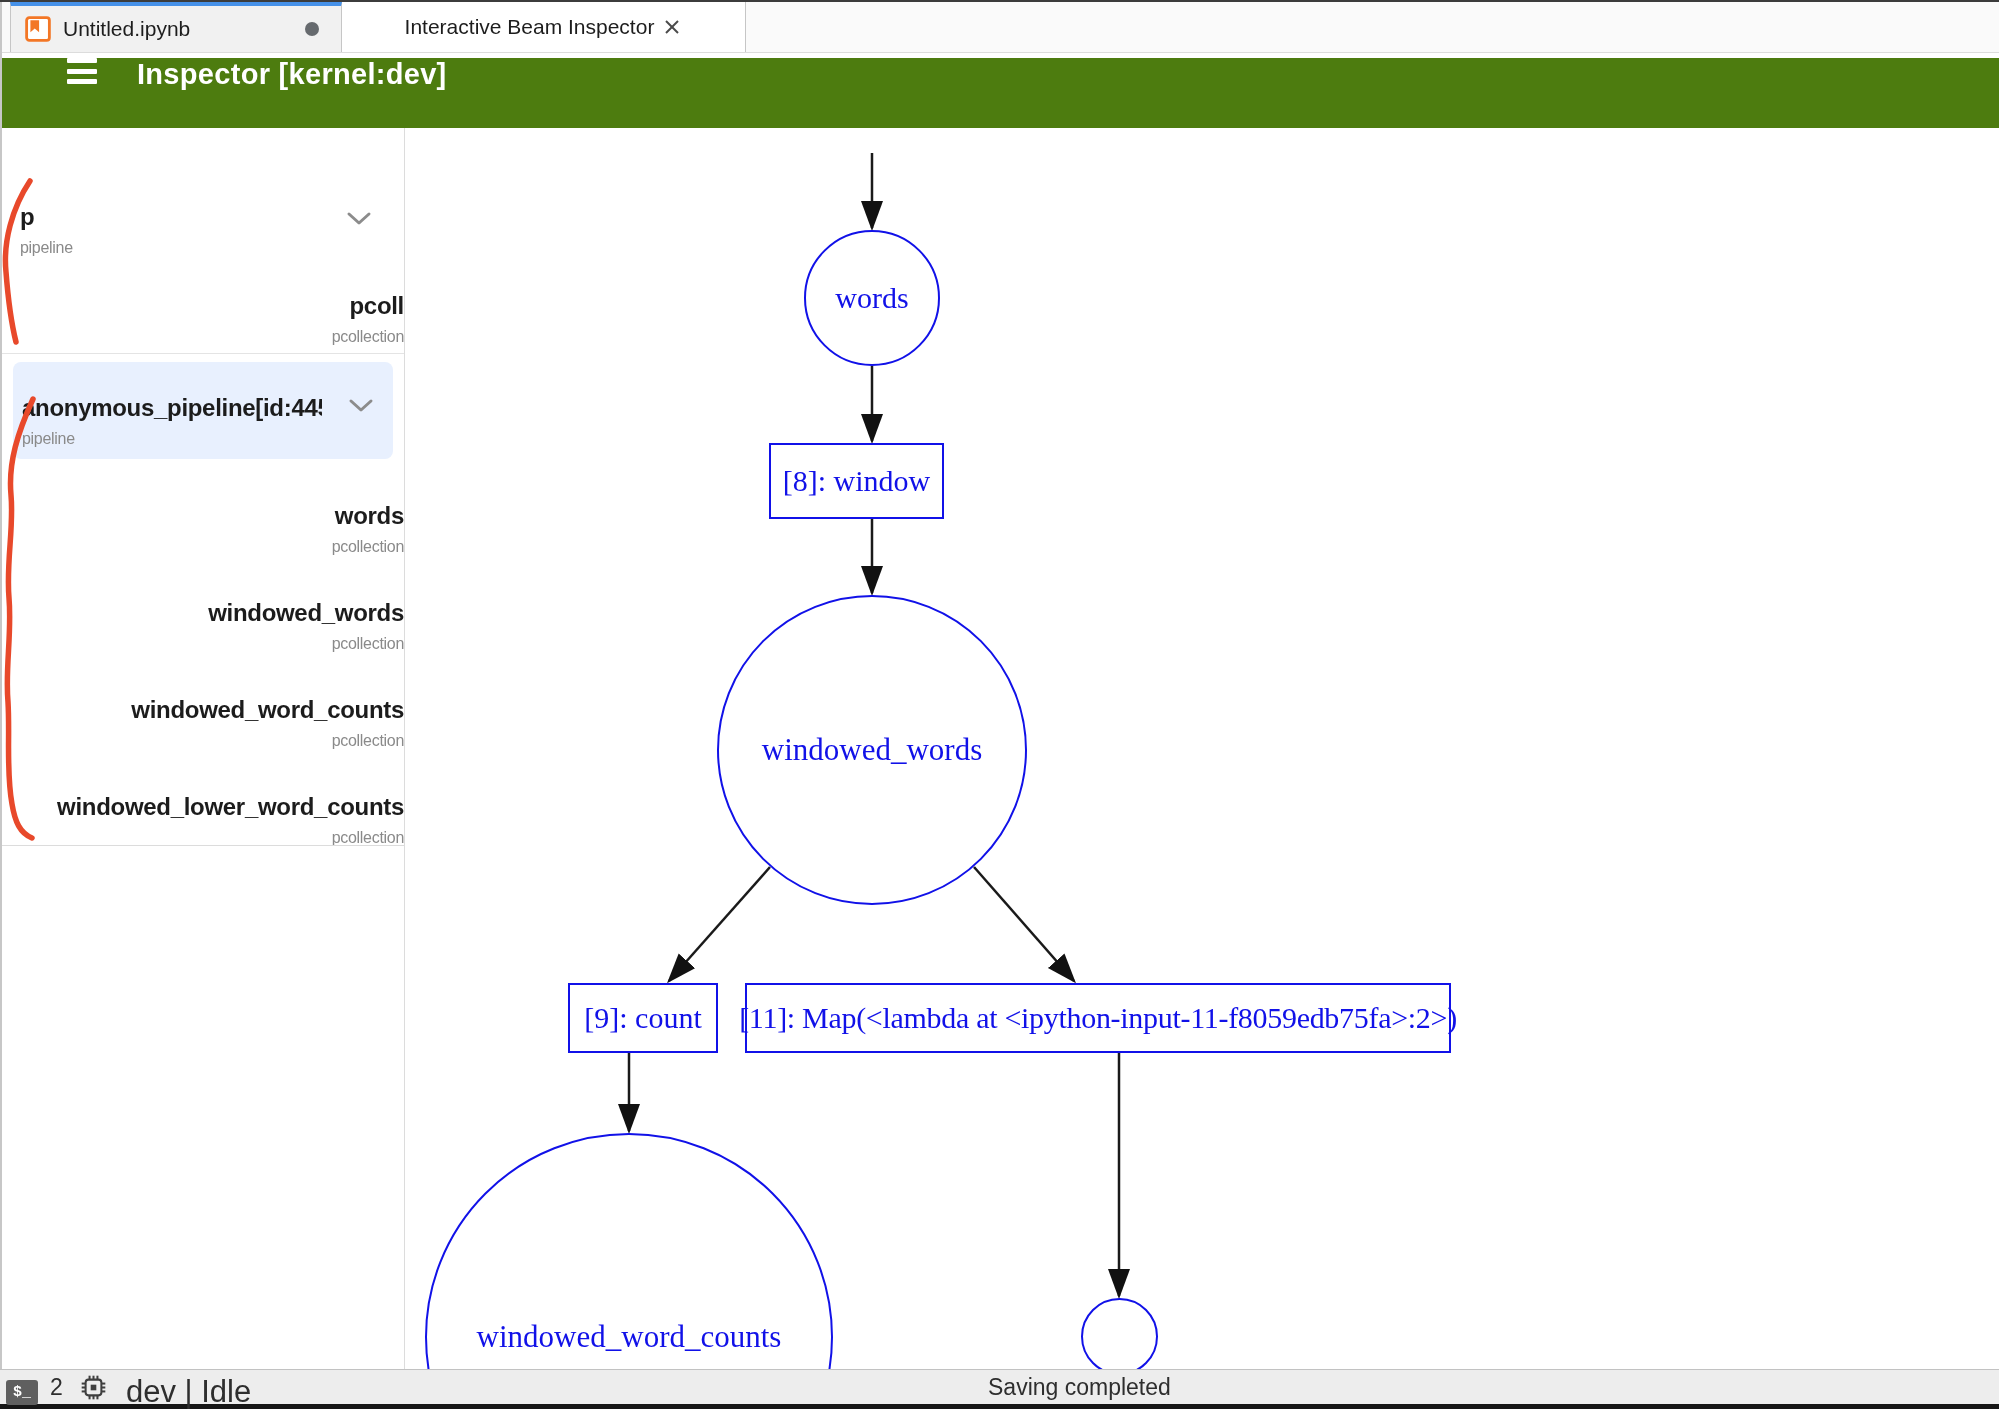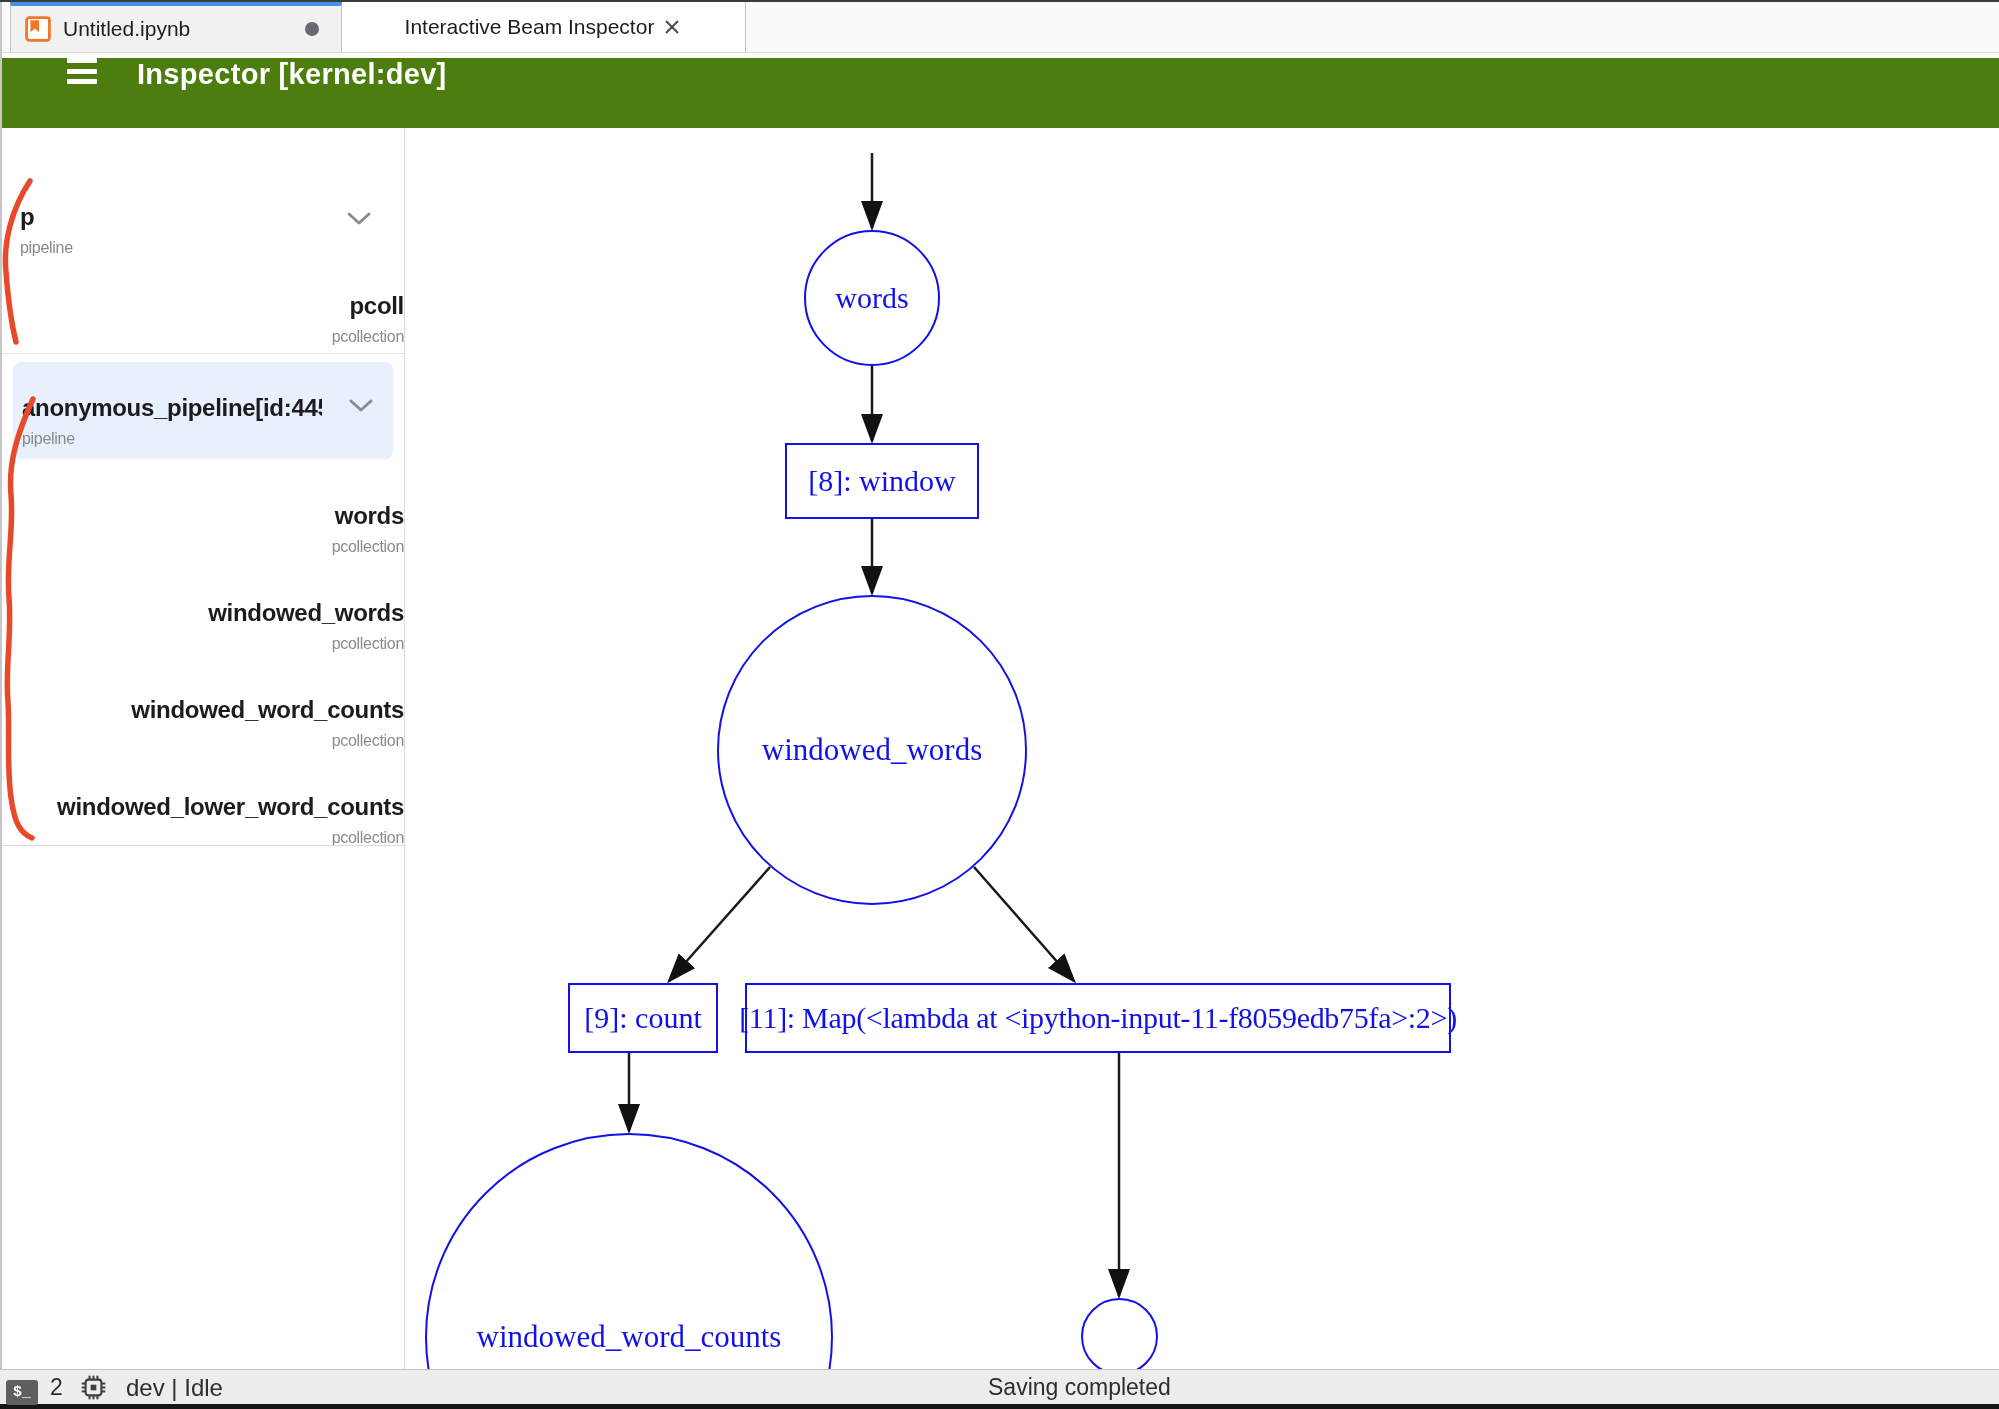--- a/index.html
+++ b/index.html
@@ -47,34 +47,34 @@
   .sb-selected .sb-label{overflow:hidden;max-width:300px;}
   .sb-selected .sb-chevron{right:19px;top:36px;}
 
   
   .main{position:absolute;left:405px;top:128px;width:1592px;height:1241px;background:#ffffff;overflow:hidden;}
   .edges{position:absolute;left:0;top:0;}
   .gnode{position:absolute;box-sizing:border-box;border:2.5px solid #1111e8;display:flex;align-items:center;justify-content:center;background:#ffffff00;
          color:#1111e8;font-family:"Liberation Serif",serif;font-size:30px;white-space:nowrap;}
   .gcircle{border-radius:50%;}
   .n-words{left:399px;top:102px;width:136px;height:136px;}
-  .n-window{left:380px;top:315px;width:194px;height:76px;}
+  .n-window{left:364px;top:315px;width:175px;height:76px;}
   .n-wwords{left:312px;top:467px;width:310px;height:310px;font-size:31px;}
   .n-count{left:163px;top:855px;width:150px;height:70px;}
   .n-map{left:340px;top:855px;width:706px;height:70px;font-size:30px;letter-spacing:-0.3px;}
   .n-wwc{left:20px;top:1005px;width:408px;height:408px;font-size:31px;}
   .n-small{left:676px;top:1170px;width:77px;height:77px;}
 
   
   .statusbar{position:absolute;left:0;top:1369px;width:1999px;height:34px;background:#ededed;border-top:1px solid #c2c2c2;box-sizing:content-box;}
   .term-badge{position:absolute;left:6px;top:10px;width:32px;height:25px;background:#5f5f5f;border-radius:3px;color:#ffffff;
               font-family:"Liberation Mono",monospace;font-size:15px;font-weight:bold;display:flex;align-items:center;justify-content:center;cursor:pointer;}
   .term-count{position:absolute;left:50px;top:4px;font-size:23px;color:#2e2e2e;cursor:pointer;}
   .chip-wrap{position:absolute;left:80px;top:4px;cursor:pointer;}
-  .kernel-status{position:absolute;left:126px;top:4px;font-size:24px;color:#2e2e2e;cursor:pointer;}
+  .kernel-status{position:absolute;left:126px;top:4px;font-size:31px;color:#2e2e2e;cursor:pointer;}
   .save-msg{position:absolute;left:988px;top:4px;font-size:23px;color:#2e2e2e;}
 
   
   .annotations{position:absolute;left:0;top:0;width:1999px;height:1409px;pointer-events:none;z-index:50;}
 </style>
 </head>
 <body>
 
 <div class="win-top-edge"></div>
 <div class="win-left-edge"></div>

